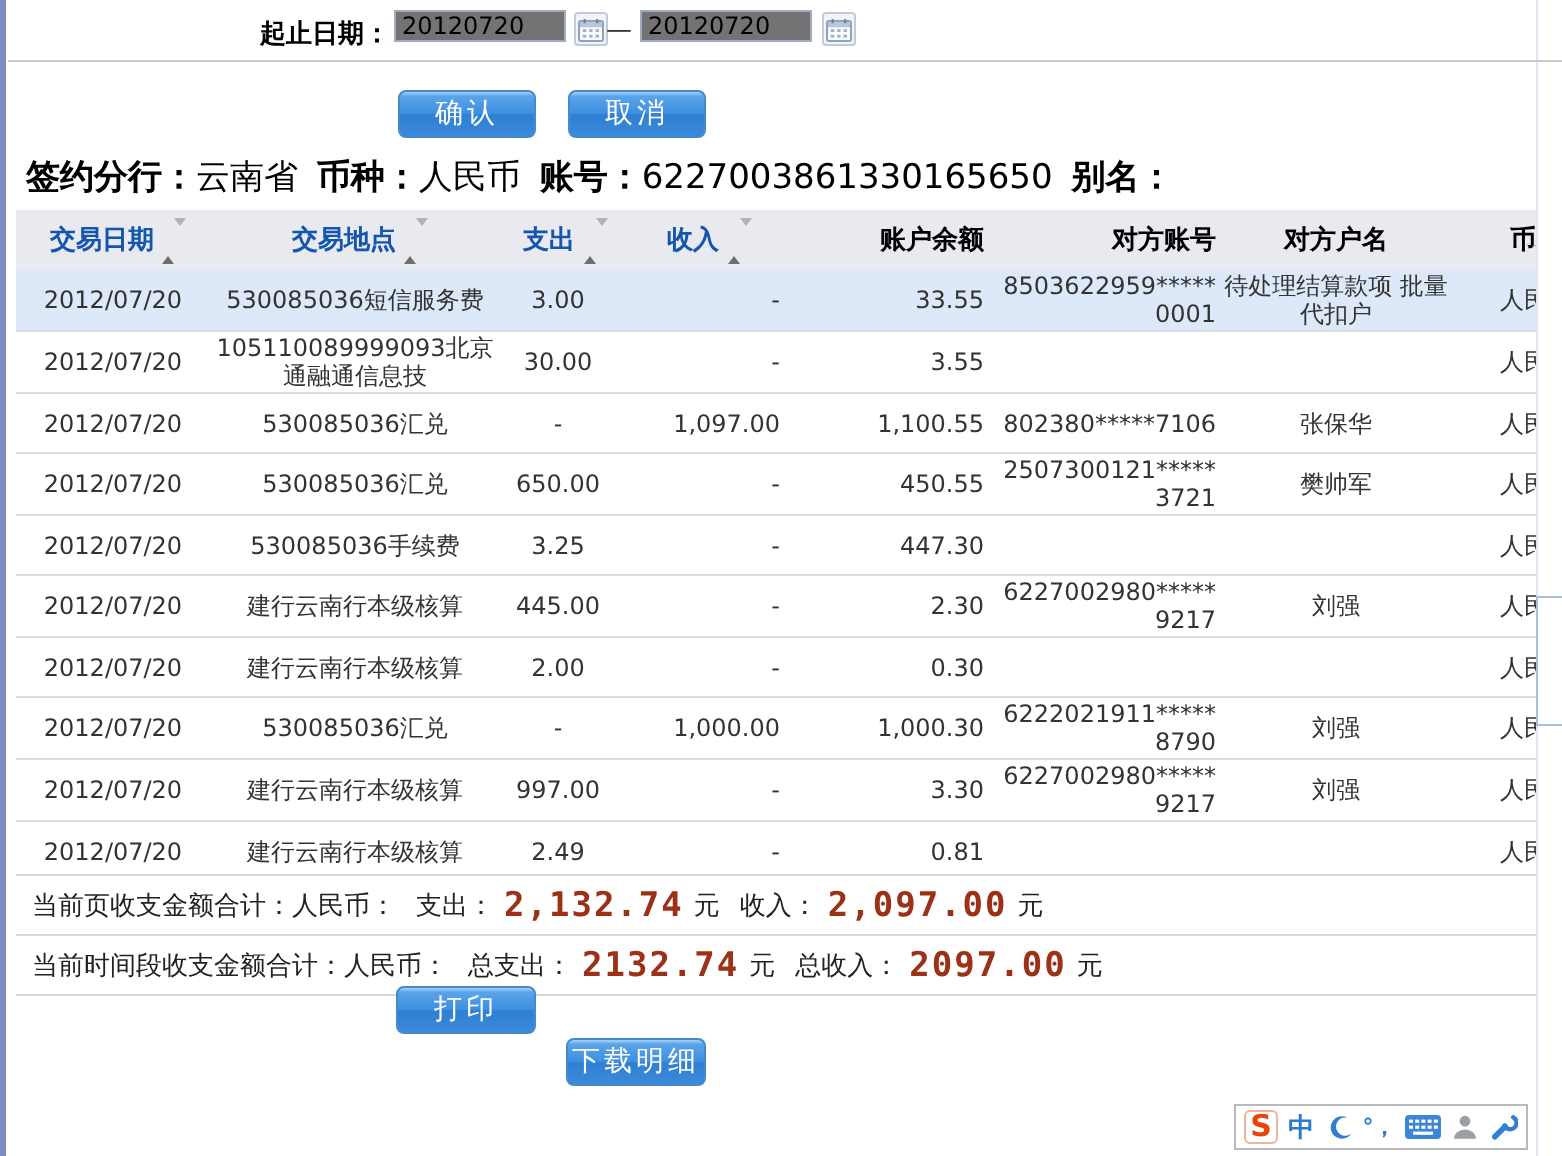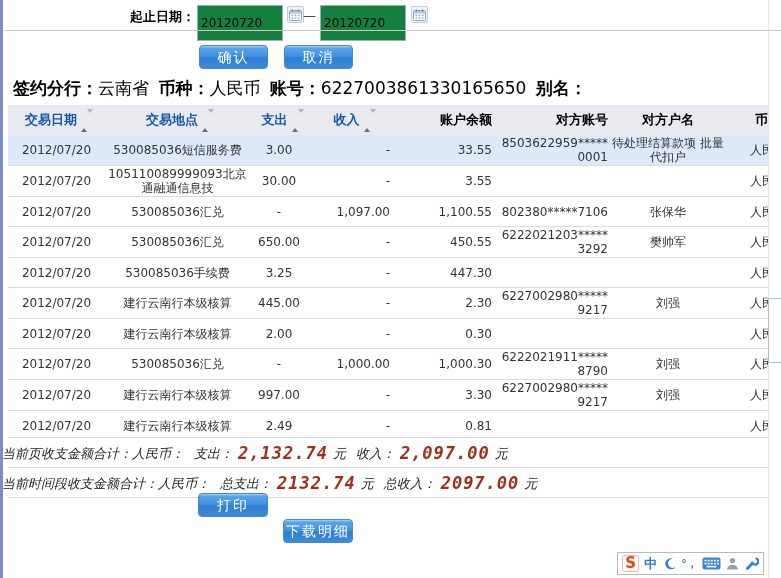--- a/index.html
+++ b/index.html
@@ -9,21 +9,21 @@
     background:#ffffff; color:#333; overflow:hidden; position:relative;
   }
   #page { position:absolute; inset:0; width:781px; height:578px; background:#fff; }
 
   .left-border { position:absolute; left:0; top:0; width:3px; height:578px; background:#7b8fc4; }
   .right-edge-line { position:absolute; left:768px; top:0; width:1px; height:578px; background:#dde6f2; }
   .scroll-thumb { position:absolute; left:768px; top:298px; width:13px; height:65px; background:#fff; border:1px solid #aabfdb; border-right:none; }
 
   
   .date-label { position:absolute; left:130px; top:8px; font-size:13px; font-weight:bold; color:#000; }
-  .date-input { position:absolute; top:5px; height:36px; border:1px solid #9facbe; font-size:12px; padding:0 3px; color:#000; font-family:inherit; background:#15803d; }
+  .date-input { position:absolute; top:5px; height:16px; border:1px solid #9facbe; font-size:12px; padding:0 3px; color:#000; font-family:inherit; background:#737373; }
   #start-date { left:197px; width:86px; }
   #end-date   { left:320px; width:86px; }
   .cal-btn { position:absolute; top:6px; width:17px; height:17px; background:#f2f4f7; border:1px solid #c3cbd6; border-radius:2px; padding:0; cursor:pointer; display:flex; align-items:center; justify-content:center; }
   #cal-start { left:287px; } #cal-end { left:411px; }
   .date-sep { position:absolute; left:303px; top:8px; font-size:13px; color:#333; }
 
   .top-divider { position:absolute; left:4px; top:30px; width:777px; height:1px; background:#cbcbcb; }
 
   
   .btn {
@@ -57,21 +57,21 @@
   .c5 { width:116px; word-break:break-all;text-align:right; }
   .c6 { width:116px; word-break:break-all; }
   .c7 { width:84px; }
   .sort-icon { display:inline-block; width:7px; margin-left:4px; vertical-align:middle; }
   .sort-icon .up { width:0; height:0; border-left:3.5px solid transparent; border-right:3.5px solid transparent; border-bottom:4px solid #6f6f6f; margin-bottom:2px; }
   .sort-icon .down { width:0; height:0; border-left:3.5px solid transparent; border-right:3.5px solid transparent; border-top:4px solid #b3b3b3; }
 
   
   .hline { position:absolute; left:8px; width:760px; height:1px; background:#d9d9d9; }
   #hl1 { top:437px; } #hl2 { top:467px; } #hl3 { top:497px; }
-  .summary-line { position:absolute; left:2px; font-size:13px; color:#222; height:22px; line-height:22px; white-space:nowrap;font-style:italic; }
+  .summary-line { position:absolute; left:16px; font-size:13px; color:#222; height:22px; line-height:22px; white-space:nowrap; }
   #summary-page { top:442px; } #summary-period { top:472px; }
   .summary-line .lbl { margin-left:10px; }
   .amount { font-family:"DejaVu Sans Mono","Liberation Mono",monospace; font-weight:bold; font-size:17px; color:#9c3118; letter-spacing:1px; margin:0 5px; vertical-align:-1px; }
 
   
   .ime-bar { position:absolute; left:617px; top:552px; width:147px; height:23px; background:#fff; border:1px solid #b9b9b9; display:flex; align-items:center; justify-content:space-evenly; }
   .ime-item { display:flex; align-items:center; justify-content:center; height:19px; min-width:15px; cursor:pointer; font-size:13px; }
   .sogou-s { color:#e8440c; font-weight:bold; font-size:15px; border:1px solid #f0b49a; border-radius:3px; width:17px; height:17px; line-height:15px; text-align:center; }
   .zhong { color:#2b7bd4; font-weight:bold; }
   .punct { color:#2b7bd4; font-weight:bold; font-size:11px; letter-spacing:0; }
@@ -190,21 +190,21 @@
             <td class="c5">802380*****7106</td>
             <td class="c6">张保华</td>
             <td class="c7">人民币</td>
         </tr>
         <tr>
           <td class="c0">2012/07/20</td>
             <td class="c1">530085036汇兑</td>
             <td class="c2">650.00</td>
             <td class="c3">-</td>
             <td class="c4">450.55</td>
-            <td class="c5">6222021203*****3292</td>
+            <td class="c5">2507300121*****3721</td>
             <td class="c6">樊帅军</td>
             <td class="c7">人民币</td>
         </tr>
         <tr>
           <td class="c0">2012/07/20</td>
             <td class="c1">530085036手续费</td>
             <td class="c2">3.25</td>
             <td class="c3">-</td>
             <td class="c4">447.30</td>
             <td class="c5"></td>

